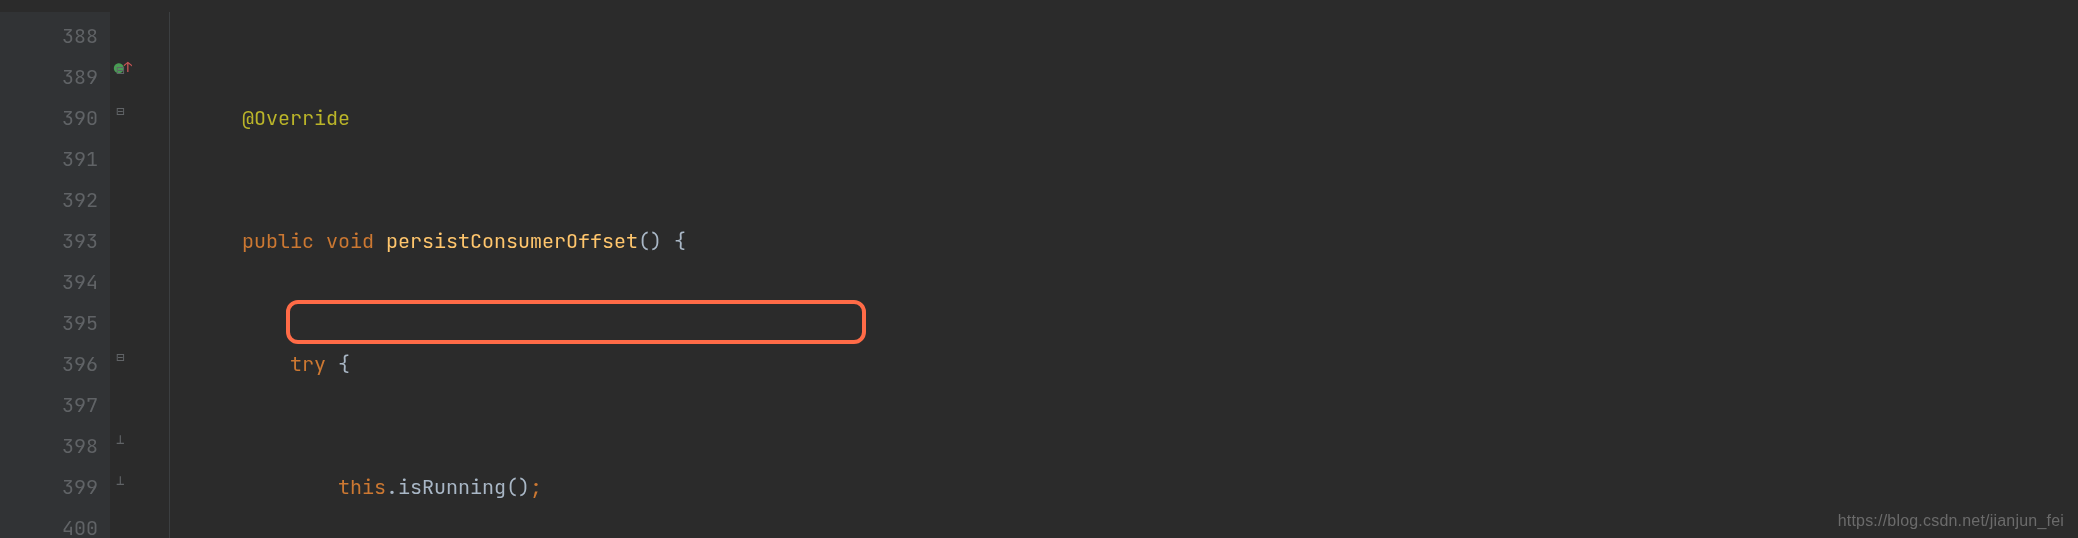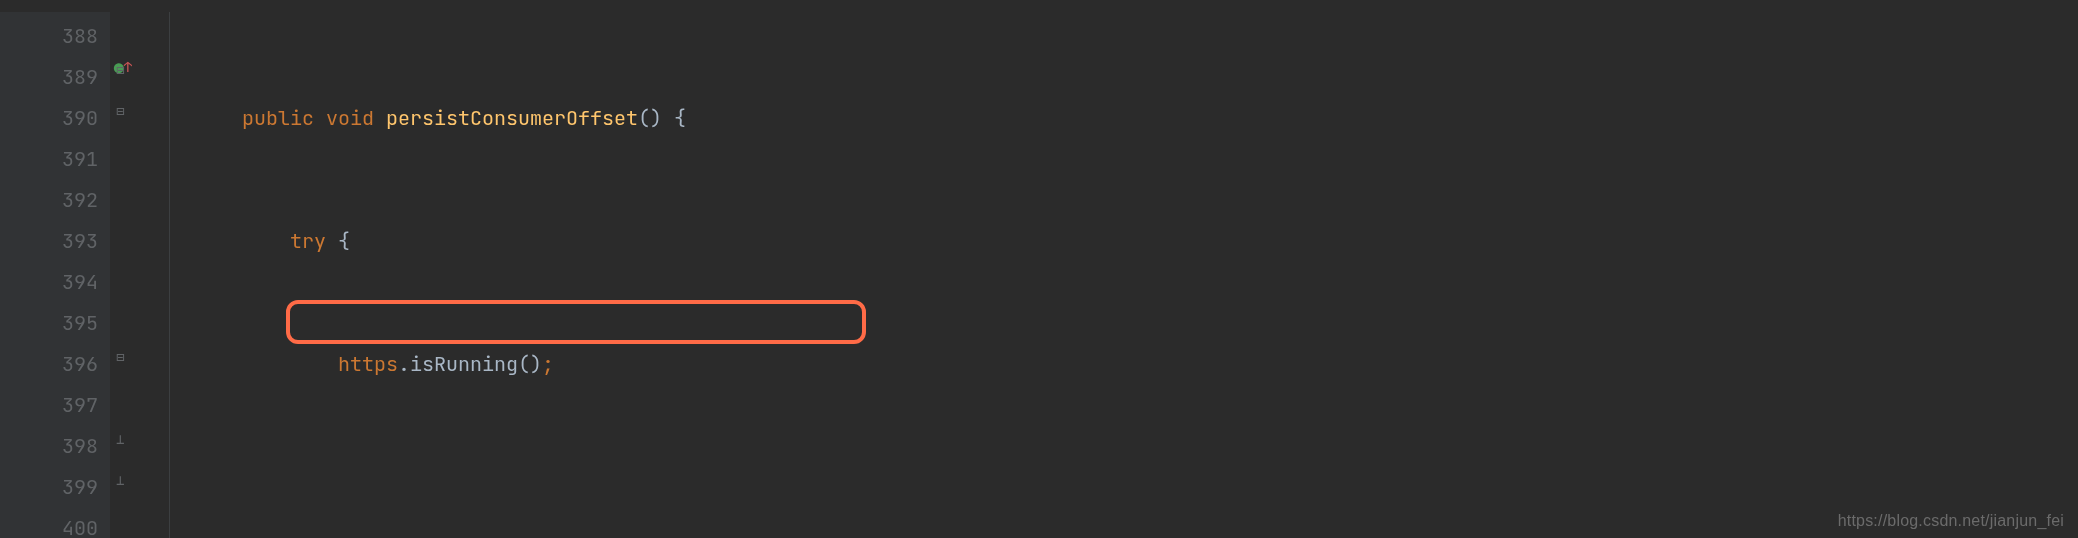--- a/index.html
+++ b/index.html
@@ -142,23 +142,24 @@
       <span>●</span><span class="arrow">↑</span>
     </span>
     <span class="fold-mark" style="top:49px">⊟</span>
     <span class="fold-mark" style="top:90px">⊟</span>
     <span class="fold-mark" style="top:336px">⊟</span>
     <span class="fold-mark" style="top:418px">⊥</span>
     <span class="fold-mark" style="top:459px">⊥</span>
   </div>
 
   <div class="code">
+    <span class="line">      <span class="ann">@Override</span></span>
     <span class="line">      <span class="kw1">public</span> <span class="kw1">void</span> <span class="id">persistConsumerOffset</span><span class="op">() </span><span class="op">{</span></span>
     <span class="line">          <span class="kw1">try</span> <span class="op">{</span></span>
-    <span class="line">              <span class="this">https</span><span class="op">.</span><span class="id2">isRunning</span><span class="op">()</span><span class="semi">;</span></span>
+    <span class="line">              <span class="this">this</span><span class="op">.</span><span class="id2">isRunning</span><span class="op">()</span><span class="semi">;</span></span>
     
     
     
     
     
     
     
     
     
 

